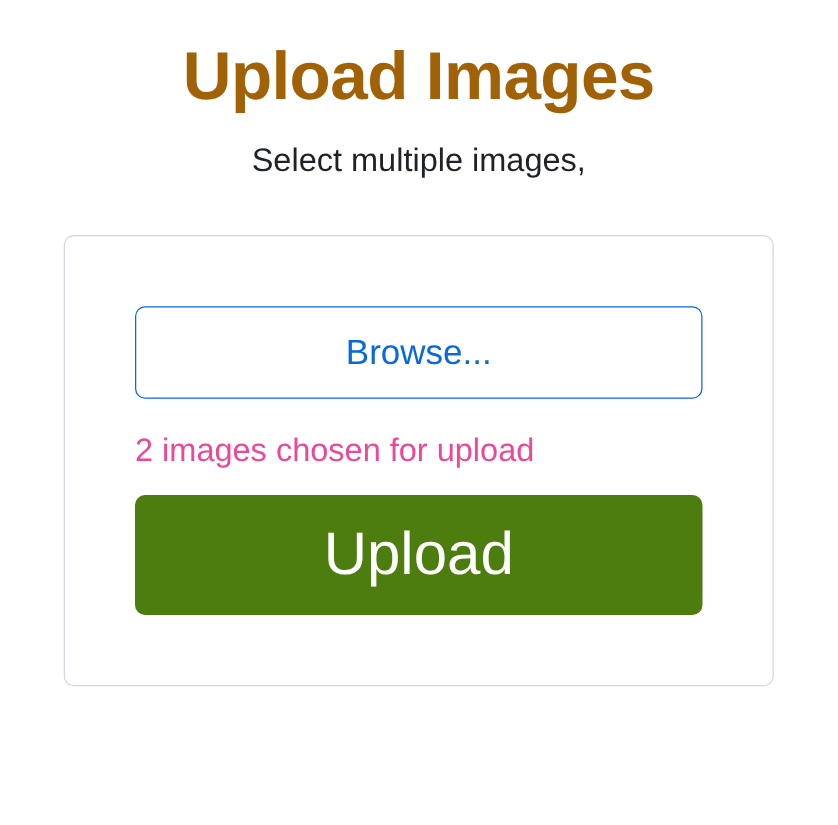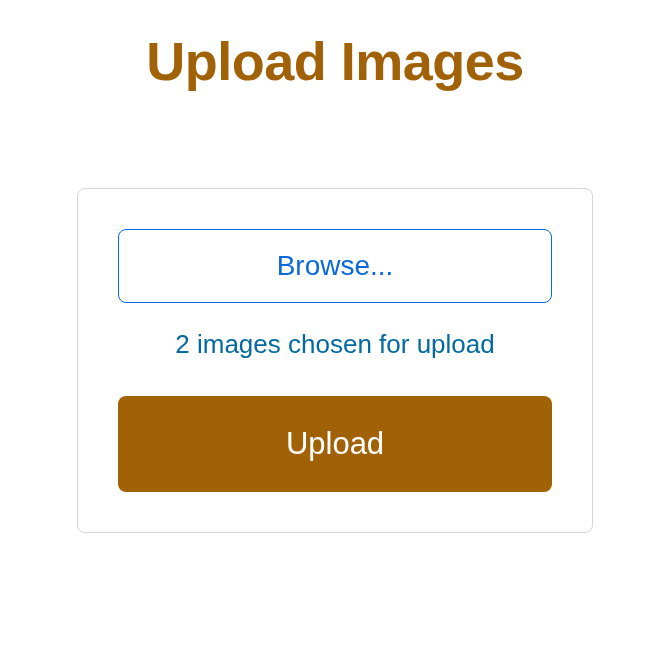--- a/index.html
+++ b/index.html
@@ -27,67 +27,67 @@
     .subtitle {
       font-size: 26px;
       font-weight: 400;
       color: #1f2328;
       text-align: center;
       margin-top: 18px;
       line-height: 1.45;
     }
     .upload-card {
       margin-top: 40px;
-      width: 516px;
+      width: 568px;
       border: 1px solid #d0d7de;
       border-radius: 8px;
-      padding: 40px;
+      padding: 56px;
       display: flex;
       flex-direction: column;
-      align-items: center;
+      align-items: flex-start;
     }
     .browse-button {
       width: 100%;
       height: 74px;
       background: #ffffff;
       border: 1px solid #0969da;
       border-radius: 8px;
       color: #0969da;
       font-size: 28px;
       font-weight: 400;
       cursor: pointer;
       font-family: inherit;
     }
     .status-text {
       margin-top: 26px;
       font-size: 26px;
       font-weight: 400;
-      color: #0369a1;
+      color: #ec4899;
       text-align: center;
     }
     .upload-button {
-      margin-top: 36px;
+      margin-top: 20px;
       width: 100%;
       height: 96px;
-      background: #a16207;
+      background: #4d7c0f;
       border: none;
       border-radius: 8px;
       color: #ffffff;
-      font-size: 31px;
+      font-size: 48px;
       font-weight: 400;
       cursor: pointer;
       font-family: inherit;
     }
   </style>
 </head>
 <body>
 
 <h1 class="page-title">Upload Images</h1>
 
 <p class="subtitle">
-  <br>
+  <span>Select multiple images,</span><br>
 </p>
 
 <div class="upload-card">
   <button class="browse-button">Browse...</button>
   <div class="status-text">2 images chosen for upload</div>
   <button class="upload-button">Upload</button>
 </div>
 
 </body></html>

